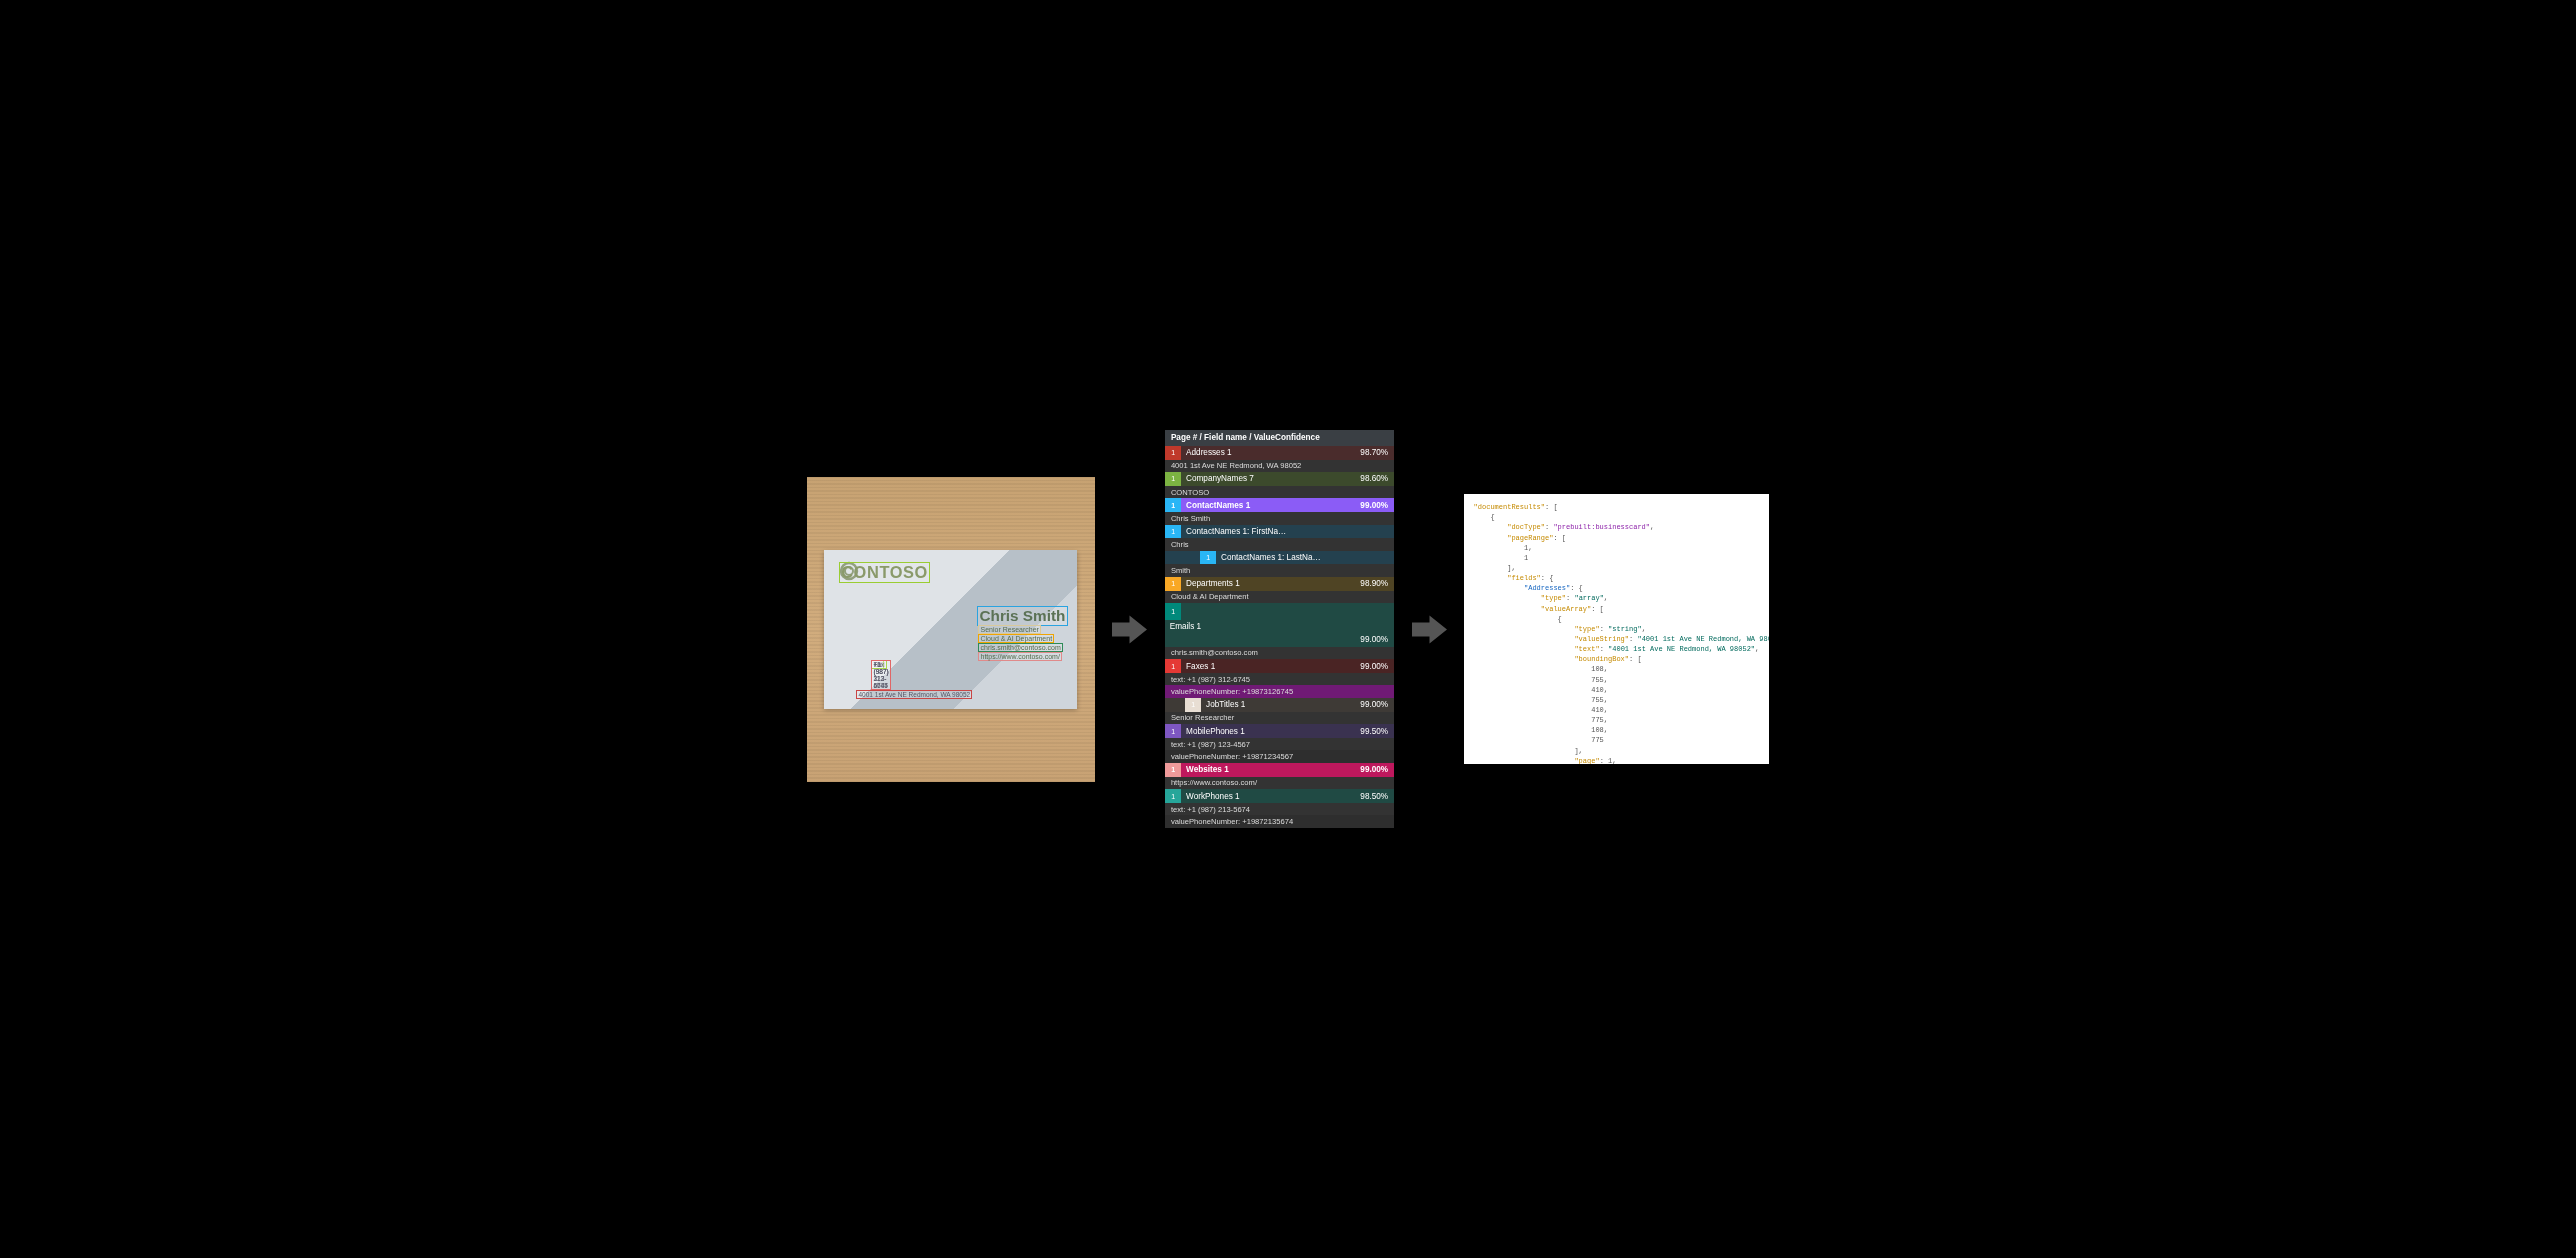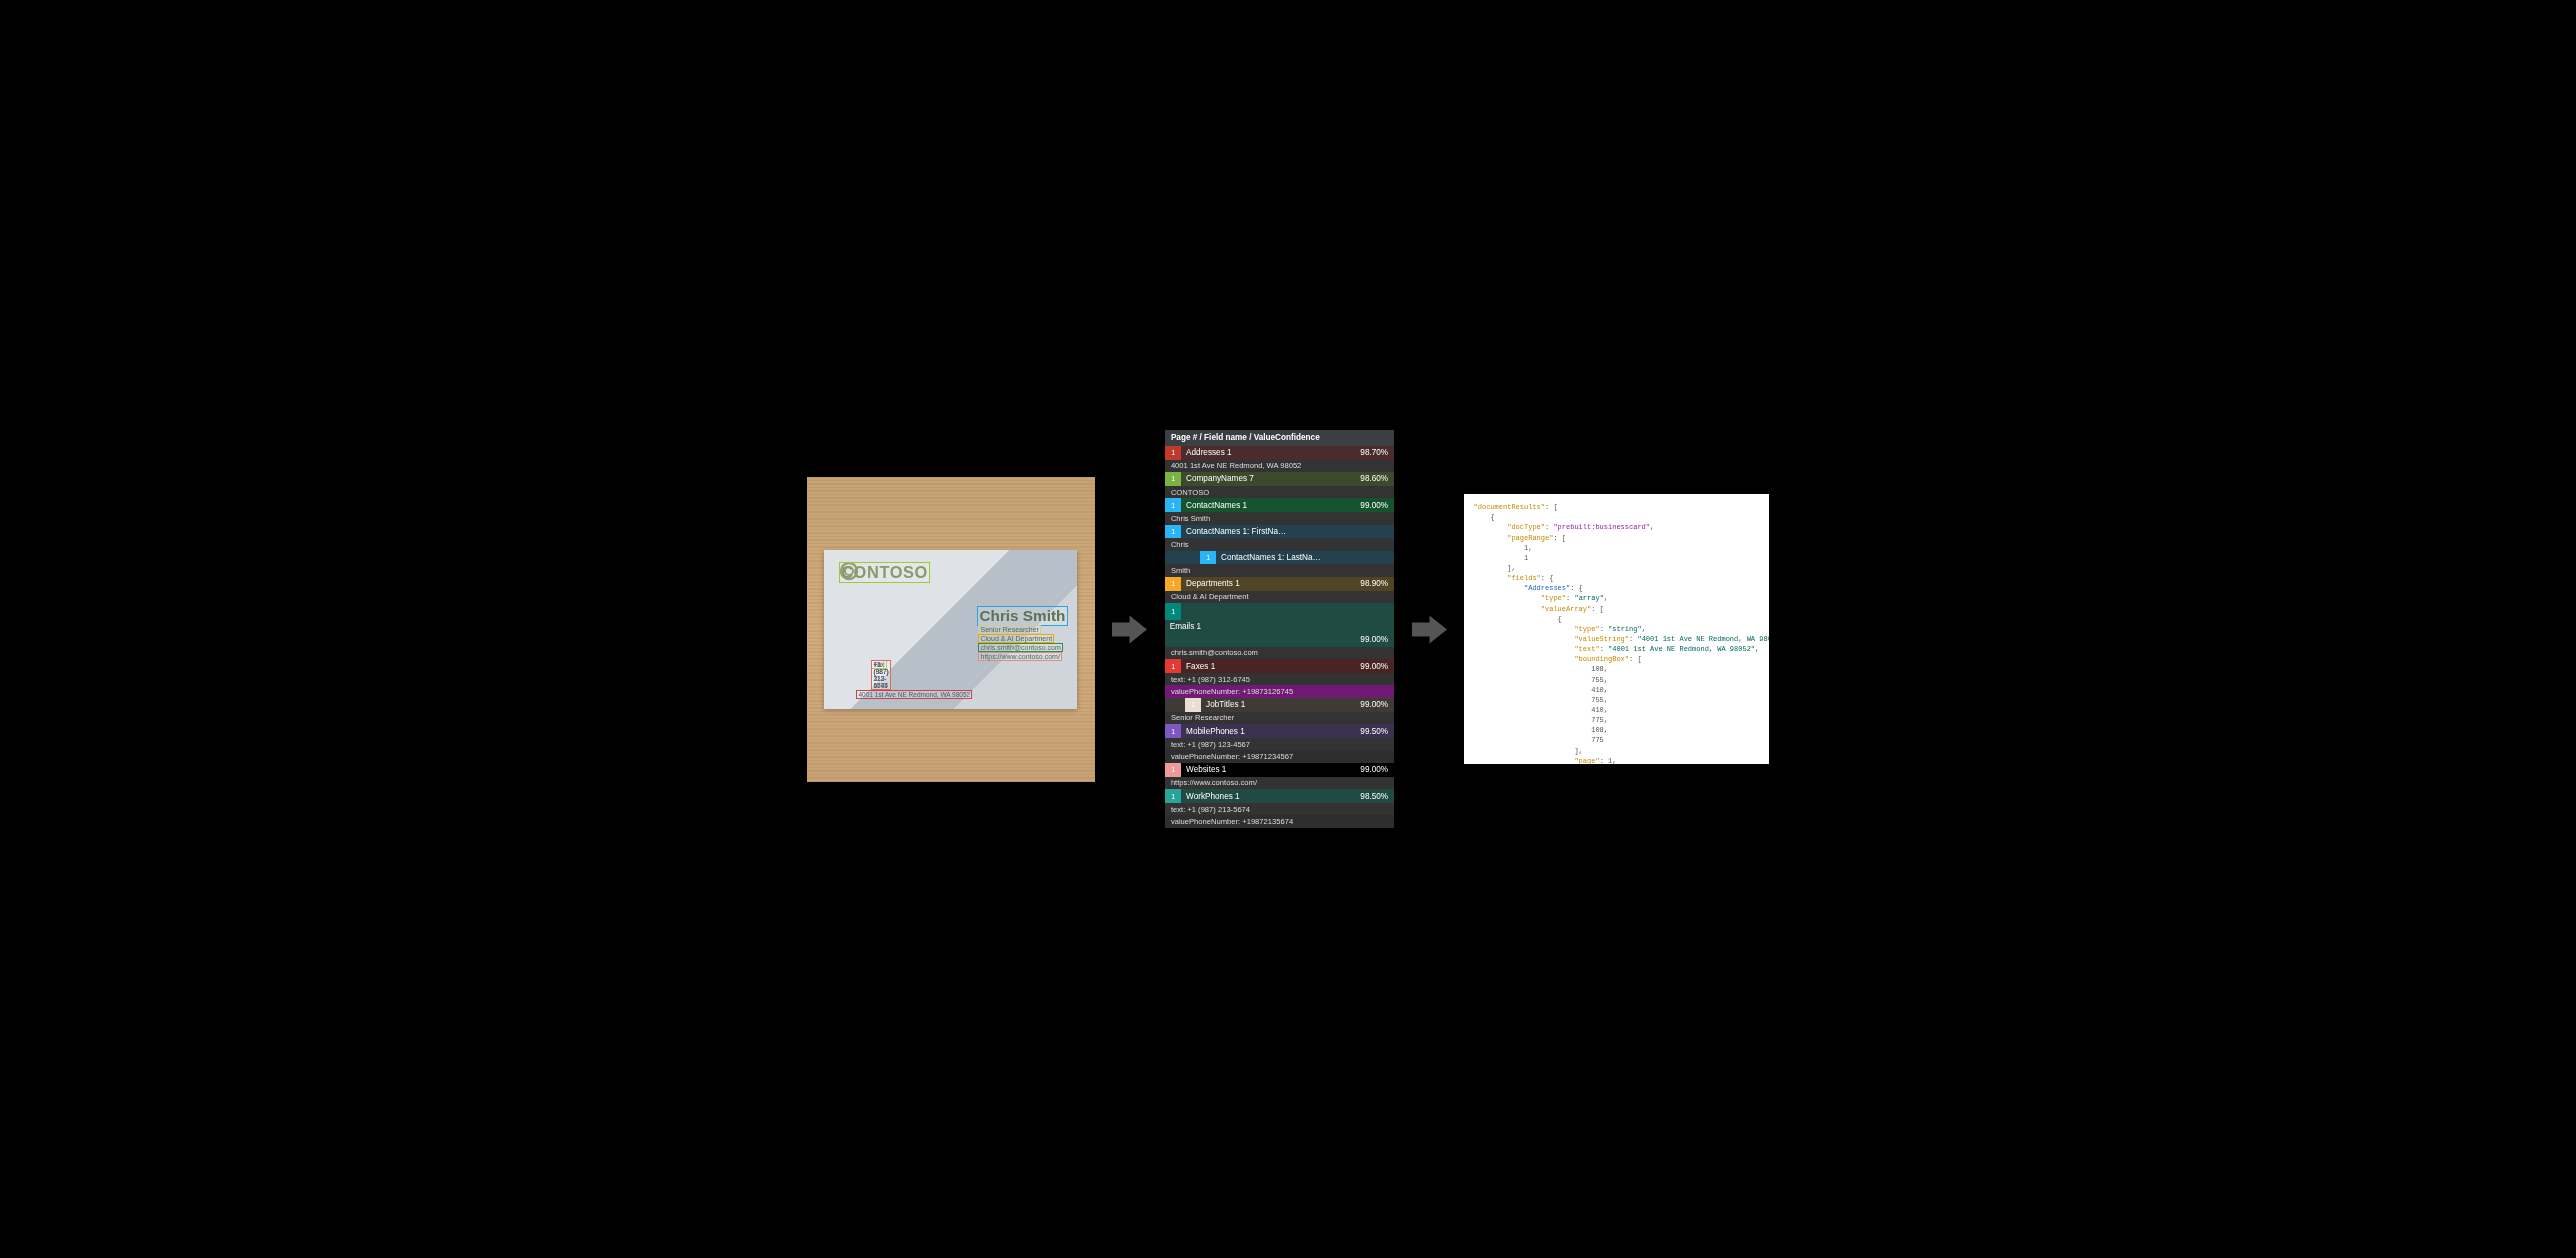--- a/index.html
+++ b/index.html
@@ -149,21 +149,21 @@
         <div class="fname">Addresses 1</div>
         <div class="conf">98.70%</div>
       </div>
       <div class="val-row" style="background: rgb(51, 51, 51);">4001 1st Ave NE Redmond, WA 98052</div>
       <div class="field-row" style="background: rgb(60, 74, 44);">
         <div class="chip" style="background:#7cb342">1</div>
         <div class="fname">CompanyNames 7</div>
         <div class="conf">98.60%</div>
       </div>
       <div class="val-row" style="background: rgb(51, 51, 51);">CONTOSO</div>
-      <div class="field-row" style="background: #14532d;">
+      <div class="field-row" style="background: #8b5cf6; font-weight: bold;">
         <div class="chip" style="background:#29b6f6">1</div>
         <div class="fname">ContactNames 1</div>
         <div class="conf">99.00%</div>
       </div>
       <div class="val-row" style="background: rgb(51, 51, 51);">Chris Smith</div>
       <div class="field-row" style="background: rgb(36, 65, 79);">
         <div class="chip" style="background:#29b6f6">1</div>
         <div class="fname">ContactNames 1: FirstNa…</div>
         <div class="conf"></div>
       </div>
@@ -199,21 +199,21 @@
         <div class="conf">99.00%</div>
       </div>
       <div class="val-row" style="background: rgb(51, 51, 51);">Senior Researcher</div>
       <div class="field-row" style="background: rgb(58, 50, 80);">
         <div class="chip" style="background:#7e57c2">1</div>
         <div class="fname">MobilePhones 1</div>
         <div class="conf">99.50%</div>
       </div>
       <div class="val-row" style="background: rgb(51, 51, 51);">text: +1 (987) 123-4567</div>
       <div class="val-row" style="background: rgb(46, 46, 46);">valuePhoneNumber: +19871234567</div>
-      <div class="field-row" style="background: #000000;">
+      <div class="field-row" style="background: #be185d; font-weight: bold;">
         <div class="chip" style="background:#ef9a9a">1</div>
         <div class="fname">Websites 1</div>
         <div class="conf">99.00%</div>
       </div>
       <div class="val-row" style="background: rgb(51, 51, 51);">https://www.contoso.com/</div>
       <div class="field-row" style="background: rgb(32, 74, 68);">
         <div class="chip" style="background:#26a69a">1</div>
         <div class="fname">WorkPhones 1</div>
         <div class="conf">98.50%</div>
       </div>

